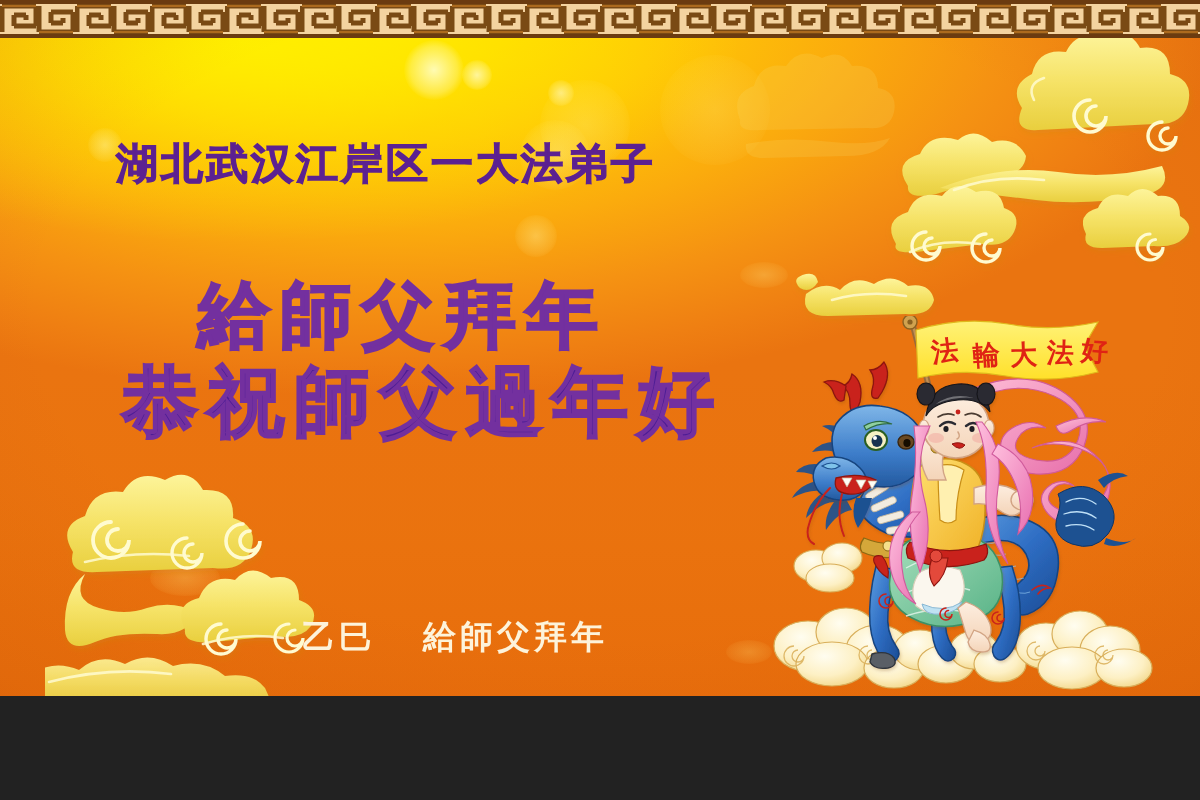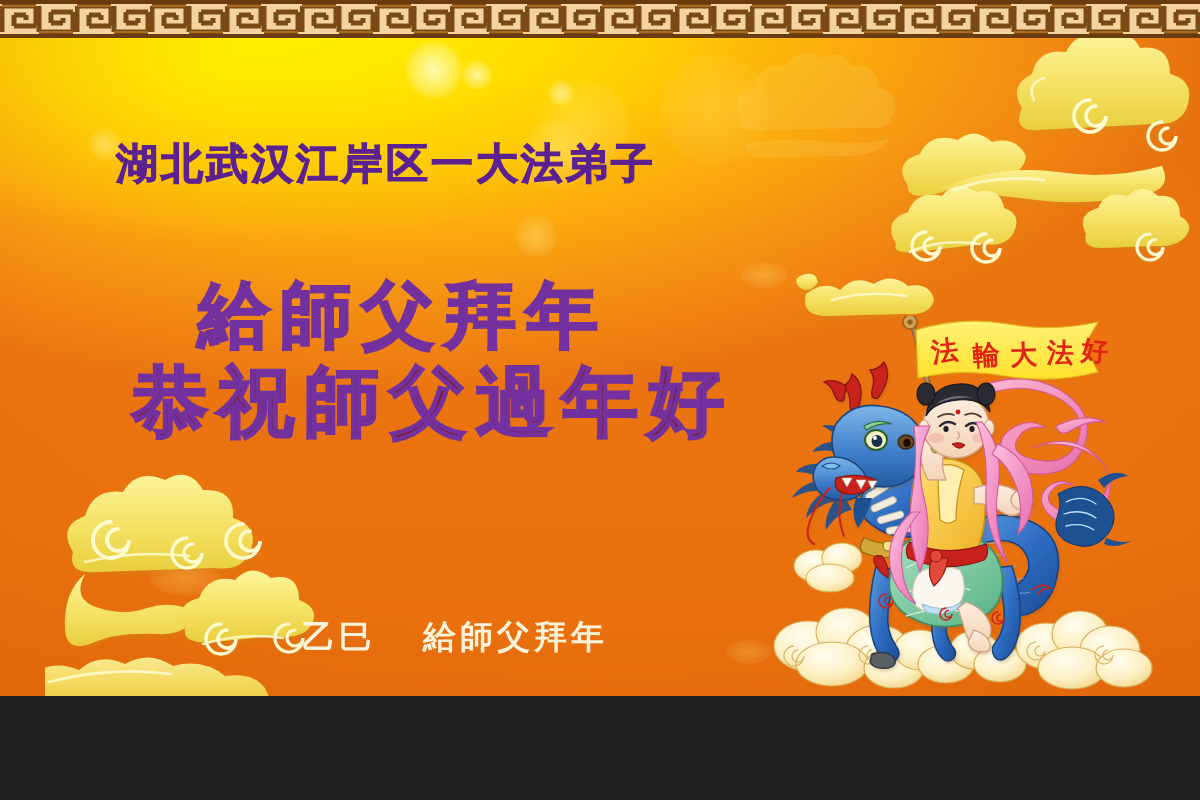--- a/index.html
+++ b/index.html
@@ -79,25 +79,25 @@
   }
   #greet-line-1 {
     left: 198px;
     top: 268px;
     font-size: 72px;
     letter-spacing: 10px;
     color: #73309f;
     -webkit-text-stroke: 2.5px #73309f;
   }
   #greet-line-2 {
-    left: 132px;
+    left: 122px;
     top: 352px;
     font-size: 76px;
     letter-spacing: 10px;
-    color: #7f1d1d;
+    color: #4c1d95;
     -webkit-text-stroke: 2.5px #73309f;
   }
   #date-line {
     left: 302px;
     top: 615px;
     font-size: 33px;
     letter-spacing: 4px;
     color: #fdf3da;
     font-weight: bold;
   }

